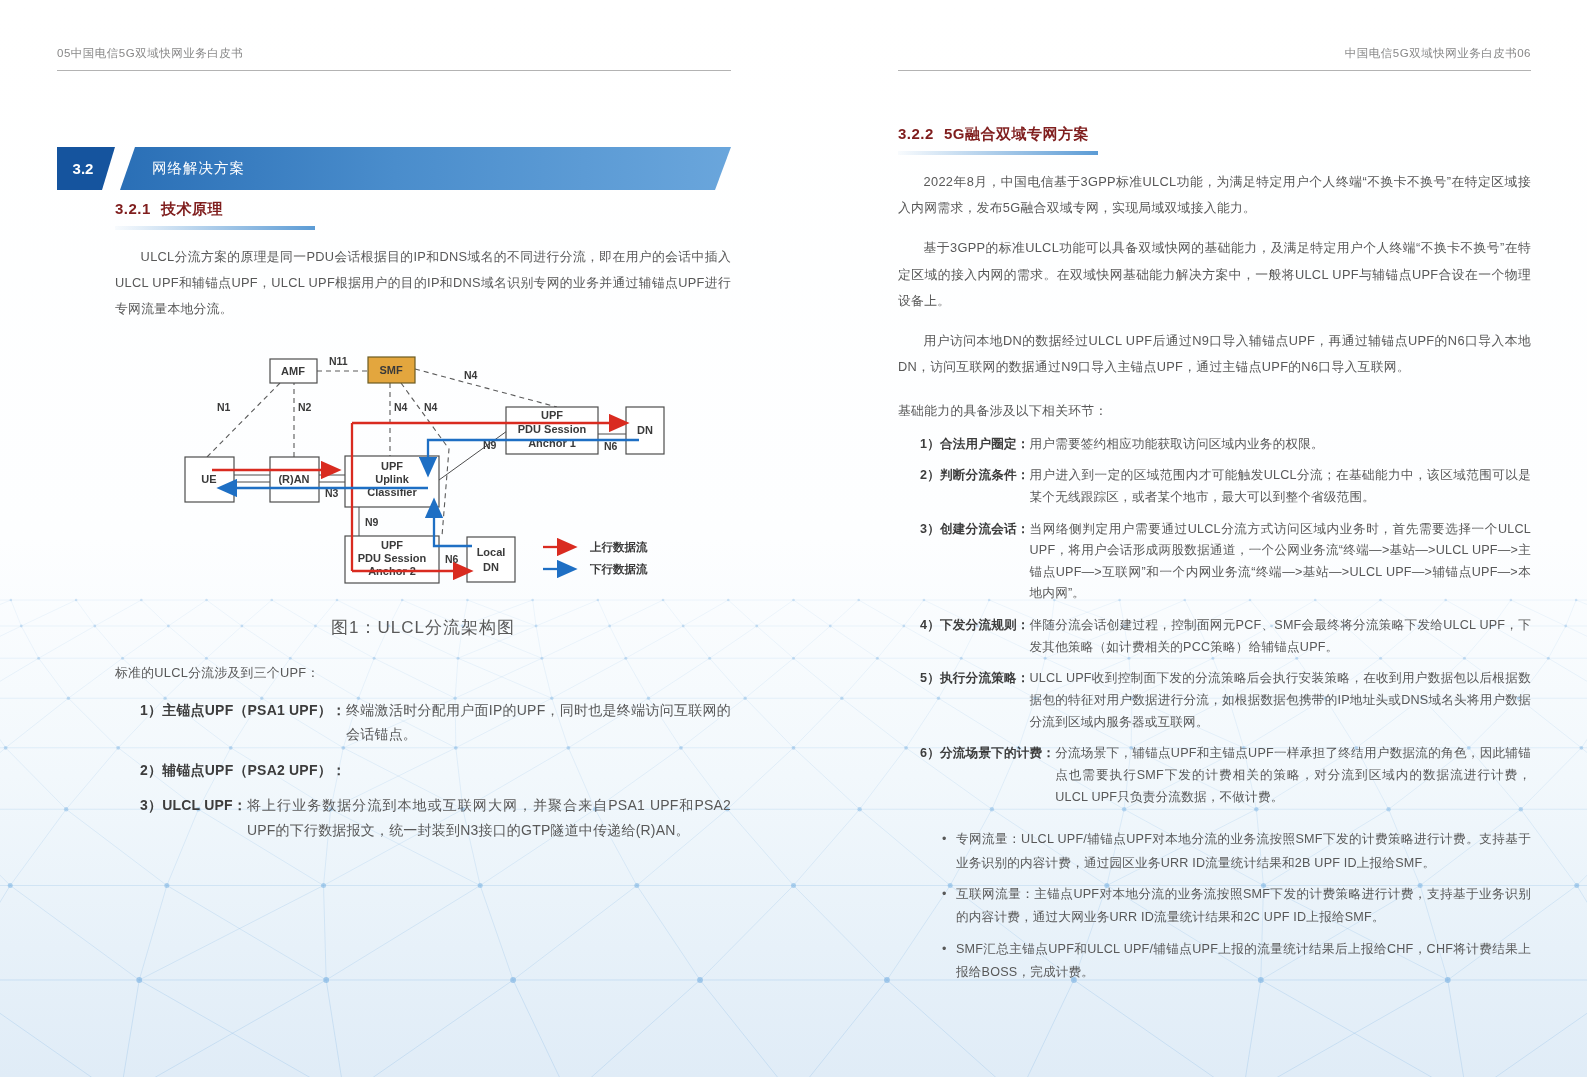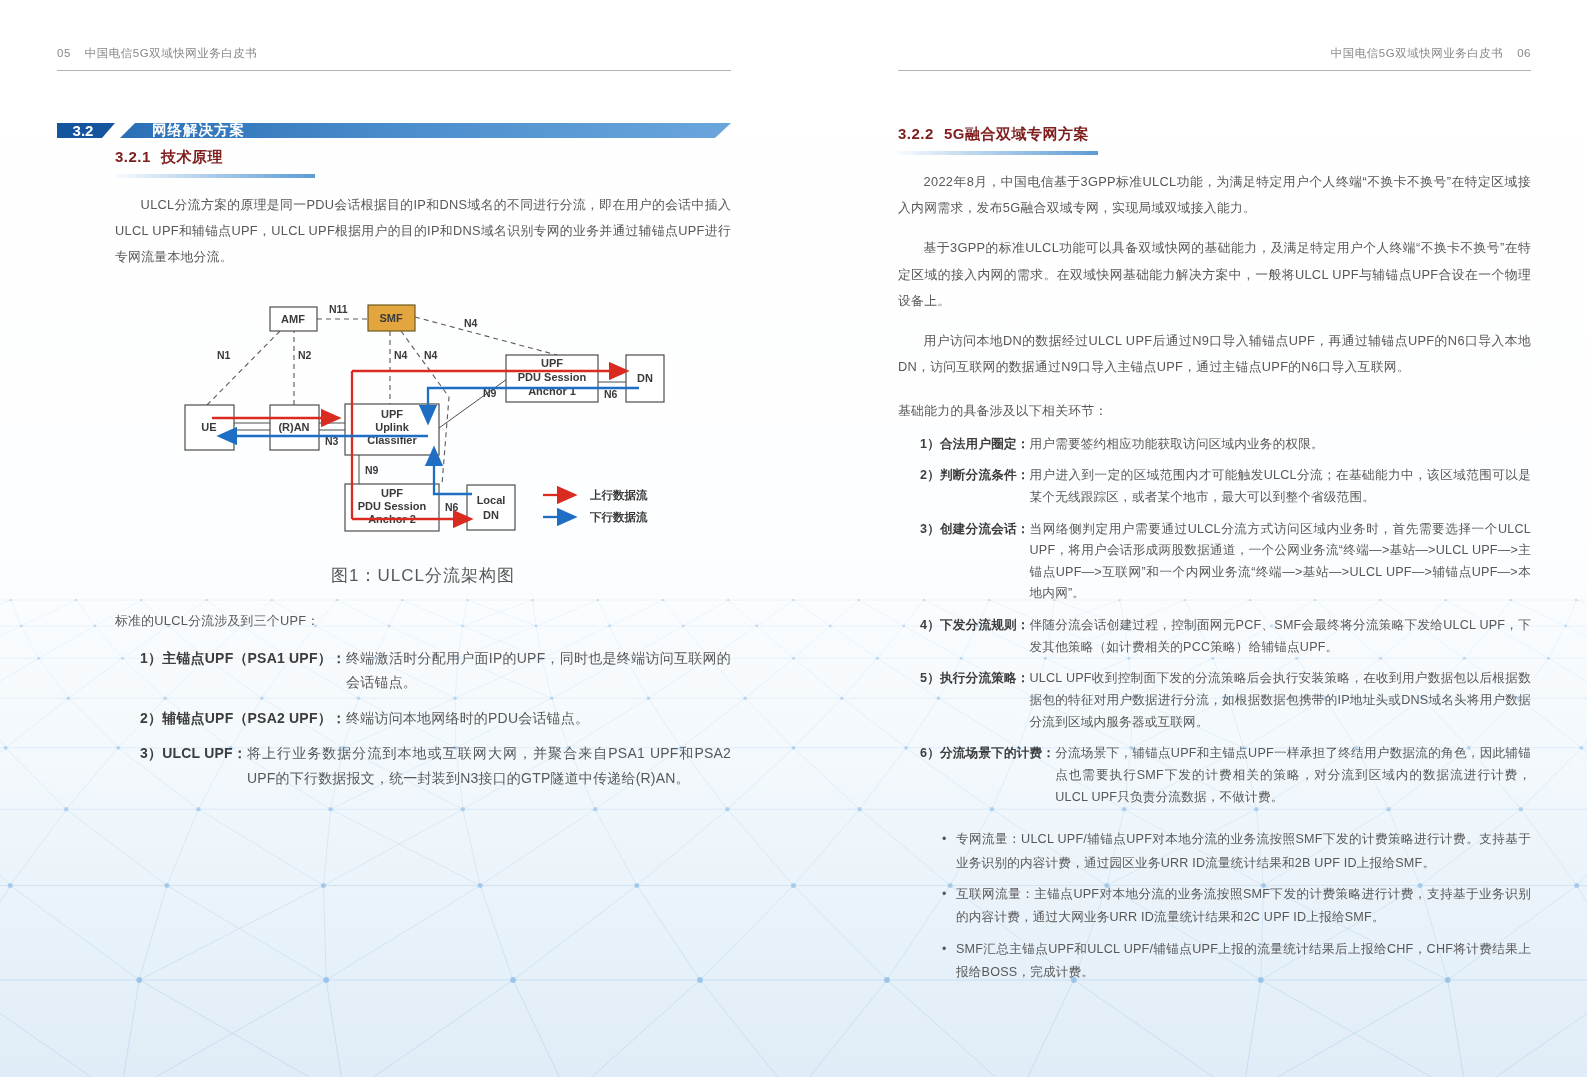--- a/index.html
+++ b/index.html
@@ -5,29 +5,29 @@
   html,body{margin:0;padding:0;}
   body{
     width:1587px;height:1077px;position:relative;overflow:hidden;
     font-family:"Liberation Sans","DejaVu Sans",sans-serif;
     background:linear-gradient(180deg,#ffffff 0%,#fdfeff 50%,#f2f8fc 72%,#e7f1f9 88%,#e0ecf7 100%);
   }
   #bg-grid{position:absolute;left:0;top:0;width:1587px;height:1077px;z-index:0;pointer-events:none;}
   .col{position:absolute;top:46px;z-index:2;}
   .col-left{left:57px;width:674px;}
   .col-right{left:898px;width:633px;}
-  .page-header{display:flex;align-items:baseline;gap:14px;font-size:11.5px;color:#888;
+  .page-header{display:flex;align-items:baseline;font-size:11.5px;color:#888;
     padding-bottom:9px;border-bottom:1px solid #b3b3b3;letter-spacing:.5px;}
   .page-header.right{justify-content:flex-end;}
-  .banner-row{display:flex;margin-top:52px;height:15px;}
+  .banner-row{display:flex;margin-top:76px;height:43px;}
   .banner-num{width:52px;background:#15549e;color:#fff;font-weight:bold;font-size:15px;
     display:flex;align-items:center;justify-content:center;padding-right:6px;
     clip-path:polygon(0 0,100% 0,calc(100% - 13px) 100%,0 100%);}
   .banner-main{flex:1;margin-left:5px;background:linear-gradient(90deg,#2a6fb6 0%,#4a8dcc 45%,#6aa6dc 100%);
-    color:#fff;font-weight:bold;font-size:14.5px;display:flex;align-items:center;padding-left:32px;
+    color:#fff;font-weight:normal;font-size:14.5px;display:flex;align-items:center;padding-left:32px;
     clip-path:polygon(15px 0,100% 0,calc(100% - 16px) 100%,0 100%);letter-spacing:1px;}
   .subhead{margin-top:10px;}
   .subhead .sh-line{font-size:15px;font-weight:bold;color:#7f1d1d;letter-spacing:.5px;}
   .subhead .sh-num{margin-right:10px;}
   .subhead-bar{margin-top:7px;width:200px;height:4px;
     background:linear-gradient(90deg,rgba(91,155,213,0.04),#5b9bd5);}
   .indent-block{padding-left:58px;}
   p.body-p{font-size:12.8px;color:#585858;line-height:2.05;text-align:justify;
     text-indent:2em;margin:14px 0 0 0;letter-spacing:.3px;}
   .fig-wrap{margin-top:26px;margin-left:62px;}
@@ -643,21 +643,20 @@
 
     <div class="upf-intro">标准的ULCL分流涉及到三个UPF：</div>
 
     <div class="upf-list">
       <div class="li-row">
         <span class="li-label">1）主锚点UPF（PSA1 UPF）：</span>
         <span class="li-text">终端激活时分配用户面IP的UPF，同时也是终端访问互联网的会话锚点。</span>
       </div>
       <div class="li-row">
         <span class="li-label">2）辅锚点UPF（PSA2 UPF）：</span>
-        <span class="li-text">终端访问本地网络时的PDU会话锚点。</span>
       </div>
       <div class="li-row">
         <span class="li-label">3）ULCL UPF：</span>
         <span class="li-text">将上行业务数据分流到本地或互联网大网，并聚合来自PSA1 UPF和PSA2 UPF的下行数据报文，统一封装到N3接口的GTP隧道中传递给(R)AN。</span>
       </div>
     </div>
   </div>
 </div>
 
 <div class="col col-right">

